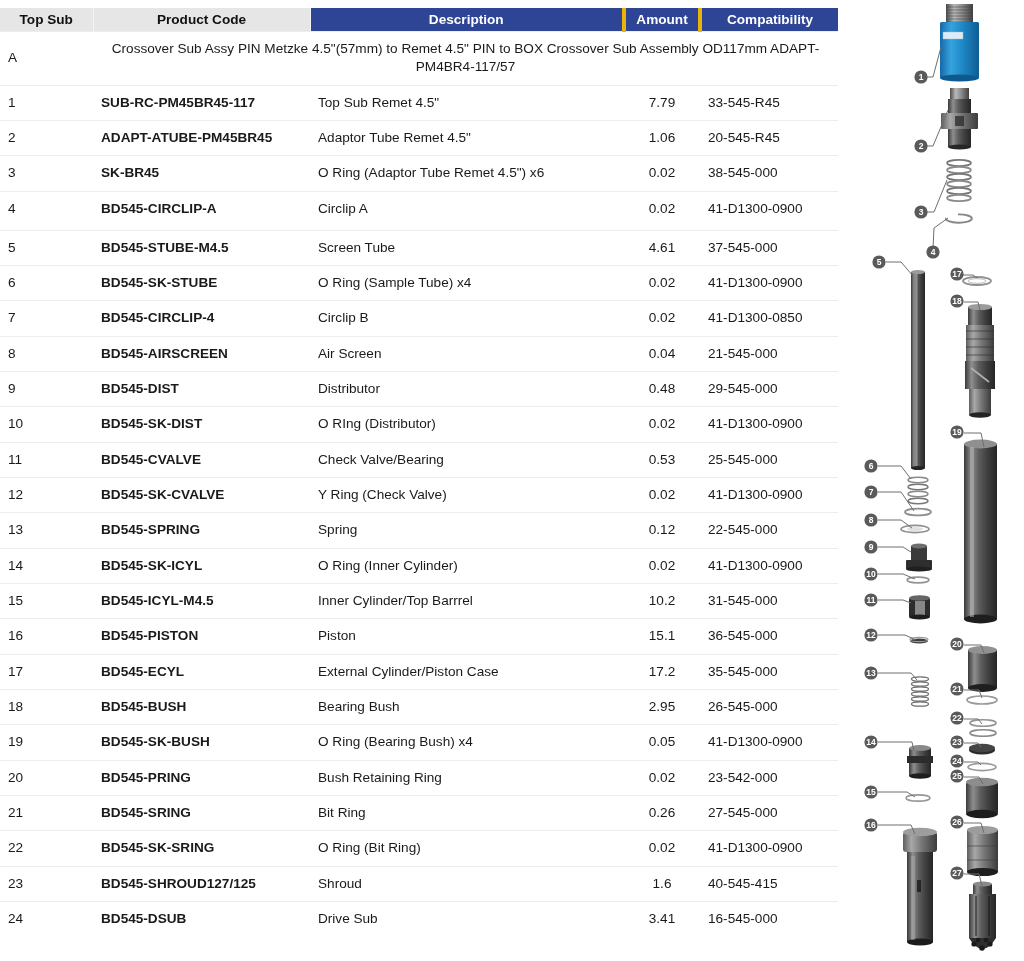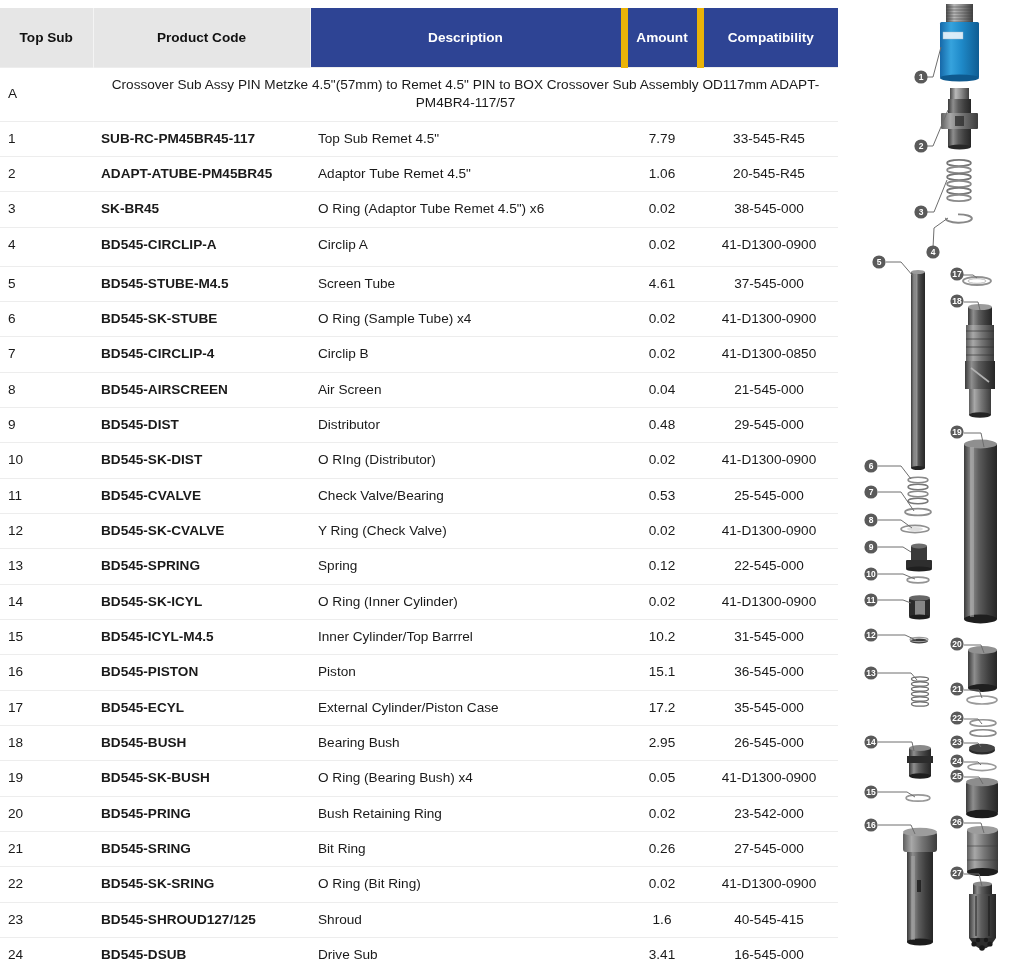--- a/index.html
+++ b/index.html
@@ -30,52 +30,52 @@
     color: #1a1a1a;
   }
   table.parts col.c-num   { width: 93px;  }
   table.parts col.c-code  { width: 217px; }
   table.parts col.c-desc  { width: 314px; }
   table.parts col.c-amt   { width: 76px;  }
   table.parts col.c-comp  { width: 138px; }
 
   tr.hdr td {
     height: 20px;
-    padding: 22px 8px;
+    padding: 4px 8px;
     font-weight: bold;
     vertical-align: middle;
     white-space: nowrap;
   }
   td.h-gray {
     background: #e6e6e6;
     color: #111111;
     text-align: center;
     border-right: 1px solid #f4f4f4;
   }
   td.h-blue {
     background: #2e4494;
     color: #ffffff;
     text-align: center;
     font-weight: normal;
-    border-right: 7px solid #eab308;
+    border-right: 4px solid #eab308;
   }
   td.h-blue.last { border-right: none; }
 
   tr.item td {
     padding: 8px 8px;
     vertical-align: middle;
     border-top: 1px solid #ededed;
     line-height: 1.35;
   }
   tr.item:first-of-type td { border-top: 1px solid #e2e2e2; }
   td.cell-num  { text-align: left;  padding-left: 8px; }
   td.cell-code { text-align: left;  font-weight: bold; padding-left: 10px; }
   td.cell-desc { text-align: left;  padding-left: 10px; }
   td.cell-amt  { text-align: center; padding-right: 10px; }
-  td.cell-comp { text-align: center;  padding-left: 10px; }
+  td.cell-comp { text-align: left;  padding-left: 10px; }
   td.cell-span { text-align: center;  padding-left: 10px; padding-right: 14px; }
 
   tr.spacer td { height: 4px; border: none; padding: 0; }
 
   
   #diagram {
     position: absolute;
     left: 845px; top: 0;
     width: 179px; height: 961px;
   }

